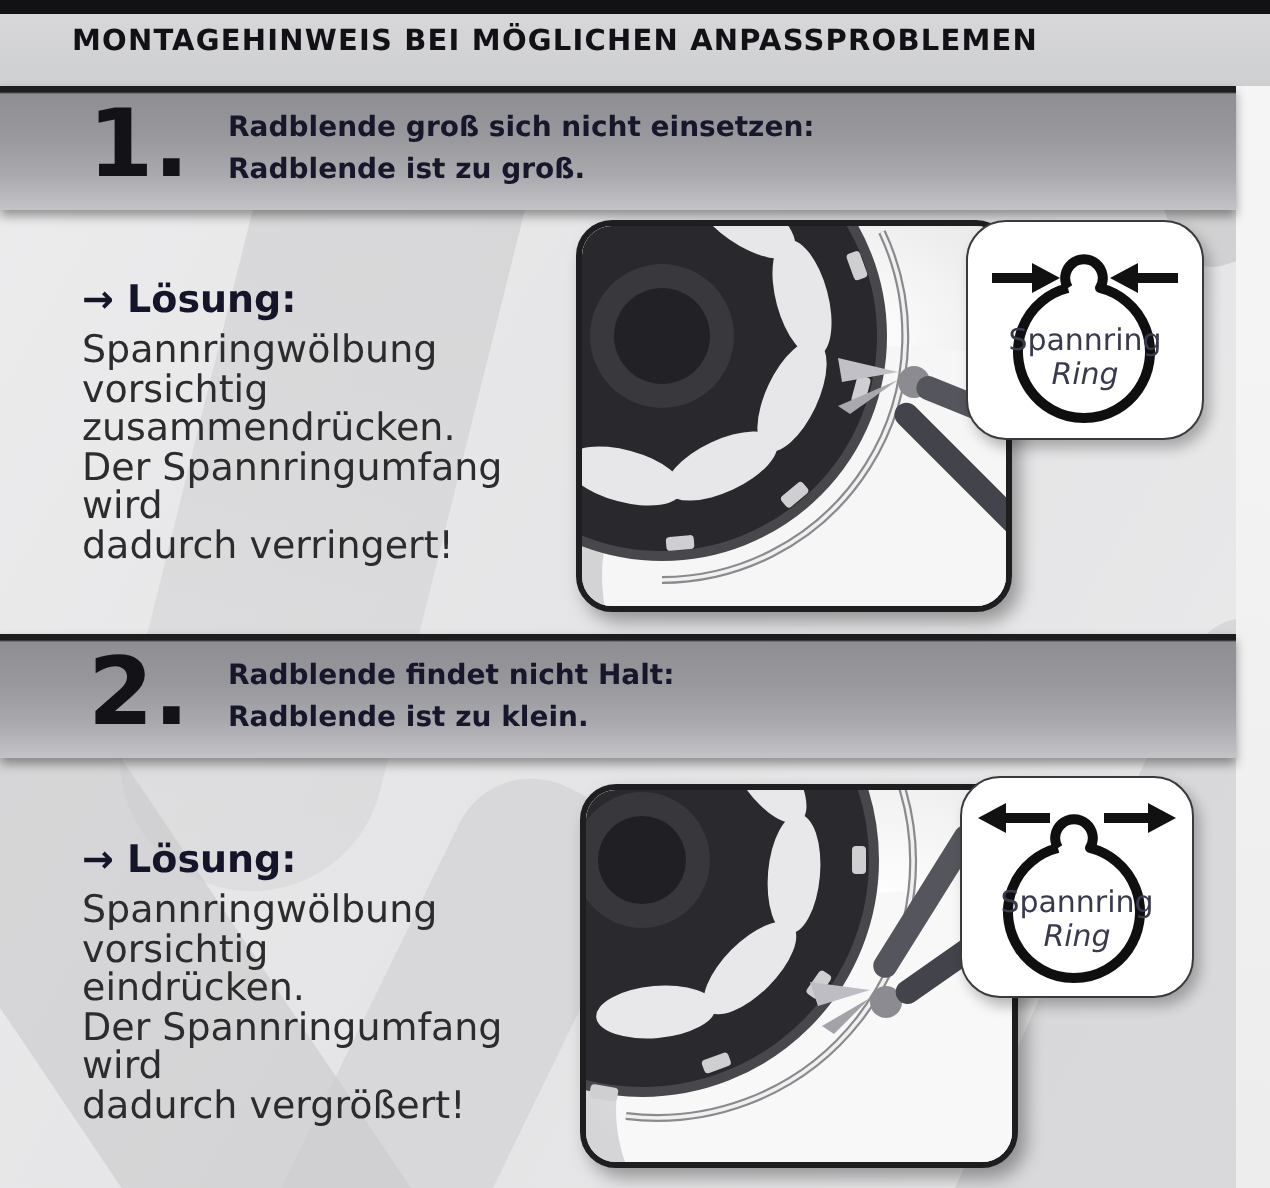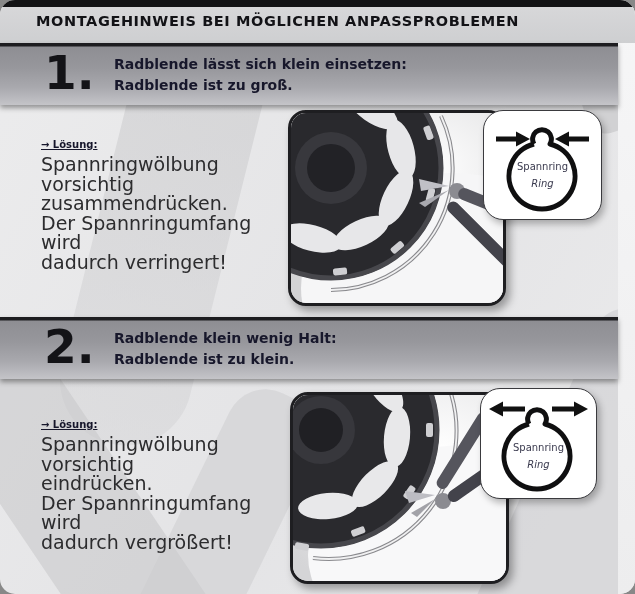--- a/index.html
+++ b/index.html
@@ -1,20 +1,19 @@
 <!DOCTYPE html>
 <html><head>
 <meta charset="utf-8">
 <style>
   html,body { margin:0; padding:0; background:#888; }
   .page {
     position:relative; width:635px; height:594px; margin:0 auto;
     overflow:hidden; background:linear-gradient(120deg,#ececed 0%,#e4e4e6 55%,#ebebec 100%);
     font-family:"DejaVu Sans","Liberation Sans",sans-serif;
-    border-radius:15px;
   }
   
   .sw { position:absolute; z-index:0; }
   .sw1 { left:96px; top:20px; width:132px; height:430px; background:linear-gradient(#c7c7c9,#d6d6d8); opacity:.55; border-radius:70px; transform:rotate(14deg); }
   .sw2 { left:30px; top:350px; width:120px; height:360px; background:#c6c6c8; opacity:.55; border-radius:40px; transform:rotate(-34deg); }
   .sw3 { left:170px; top:380px; width:95px; height:330px; background:#cbcbcd; opacity:.5; border-radius:40px; transform:rotate(26deg); }
   .sw4 { left:530px; top:310px; width:130px; height:360px; background:#d2d2d4; opacity:.7; border-radius:30px; transform:rotate(24deg); }
   .sw5 { left:568px; top:-20px; width:80px; height:150px; background:#bcbcbe; opacity:.5; border-radius:20px; transform:rotate(-18deg); }
   .sw6 { left:130px; top:0; width:230px; height:44px; background:#fafafa; opacity:.65; clip-path:polygon(18% 0,100% 0,0 100%); }
   .right-strip { position:absolute; left:618px; top:0; width:17px; height:594px; background:linear-gradient(#f6f6f7,#ededee); z-index:1; }
@@ -29,39 +28,39 @@
     box-shadow:0 3px 5px rgba(0,0,0,.38);
   }
   .bar-1 { top:43px; }
   .bar-2 { top:317px; }
   .section-num { position:absolute; left:44px; top:-1px; font-size:47px; font-weight:bold; color:#131317; line-height:62px; }
   .problem { position:absolute; left:114px; top:11px; font-size:14px; font-weight:bold; color:#17172b; line-height:21px; }
 
   .solution { position:absolute; left:41px; width:225px; z-index:2; }
   .sol-1 { top:139px; }
   .sol-2 { top:419px; }
-  .solution-label { font-size:10px; font-weight:bold; color:#15152a; margin-bottom:5px;text-decoration:underline; }
+  .solution-label { font-size:19px; font-weight:bold; color:#15152a; margin-bottom:5px; }
   .solution-text { font-size:19px; color:#2c2c2e; line-height:19.5px; white-space:pre-line; }
 
   .photo {
     position:absolute; z-index:3; border:3px solid #1e1e21; border-radius:18px;
     overflow:hidden; background:#e9e9ea; box-shadow:4px 5px 9px rgba(0,0,0,.35);
   }
   .photo-1 { left:288px; top:110px; width:212px; height:190px; }
   .photo-2 { left:290px; top:392px; width:213px; height:186px; }
   .photo svg { display:block; }
 
   .diagram {
     position:absolute; z-index:4; background:#ffffff; border:1.5px solid #3a3a3e;
     border-radius:20px; box-shadow:3px 4px 7px rgba(0,0,0,.28);
   }
   .diag-1 { left:483px; top:110px; width:117px; height:108px; }
   .diag-2 { left:480px; top:388px; width:115px; height:109px; }
   .diagram svg { position:absolute; left:0; top:0; }
-  .diag-label { position:absolute; left:0; width:100%; text-align:center; font-size:10px; color:#3a3a4e; z-index:2; }
+  .diag-label { position:absolute; left:0; width:100%; text-align:center; font-size:15px; color:#3a3a4e; z-index:2; }
   .diag-label.main-1 { top:50px; } .diag-label.sub-1 { top:67px; font-style:italic; }
   .diag-label.main-2 { top:53px; } .diag-label.sub-2 { top:70px; font-style:italic; }
 </style>
 </head>
 <body>
 
 <div class="page">
 
   <div class="sw sw1"></div>
   <div class="sw sw2"></div>
@@ -71,21 +70,21 @@
   <div class="sw sw6"></div>
   <div class="right-strip"></div>
 
   <div class="topbar"></div>
   <div class="header-band"></div>
   <div class="page-title">MONTAGEHINWEIS BEI MÖGLICHEN ANPASSPROBLEMEN</div>
 
   <div class="section-bar bar-1">
     <div class="section-num">1.</div>
     <div class="problem">
-      <div>Radblende lässt sich klein einsetzen:</div>
+      <div>Radblende groß sich nicht einsetzen:</div>
       <div>Radblende ist zu groß.</div>
     </div>
   </div>
 
   <div class="solution sol-1">
     <div class="solution-label">→ Lösung:</div>
     <div class="solution-text">Spannringwölbung vorsichtig
 zusammendrücken.
 Der Spannringumfang wird
 dadurch verringert!</div>
@@ -140,21 +139,21 @@
       <path d="M 12 25.5 h 20 v -5 l 14 7.5 -14 7.5 v -5 h -20 z" fill="#111"></path>
       <path d="M 105 25.5 h -20 v -5 l -14 7.5 14 7.5 v -5 h 20 z" fill="#111"></path>
     </svg>
     <div class="diag-label main-1">Spannring</div>
     <div class="diag-label sub-1">Ring</div>
   </div>
 
   <div class="section-bar bar-2">
     <div class="section-num">2.</div>
     <div class="problem">
-      <div>Radblende klein wenig Halt:</div>
+      <div>Radblende findet nicht Halt:</div>
       <div>Radblende ist zu klein.</div>
     </div>
   </div>
 
   <div class="solution sol-2">
     <div class="solution-label">→ Lösung:</div>
     <div class="solution-text">Spannringwölbung vorsichtig
 eindrücken.
 Der Spannringumfang wird
 dadurch vergrößert!</div>

